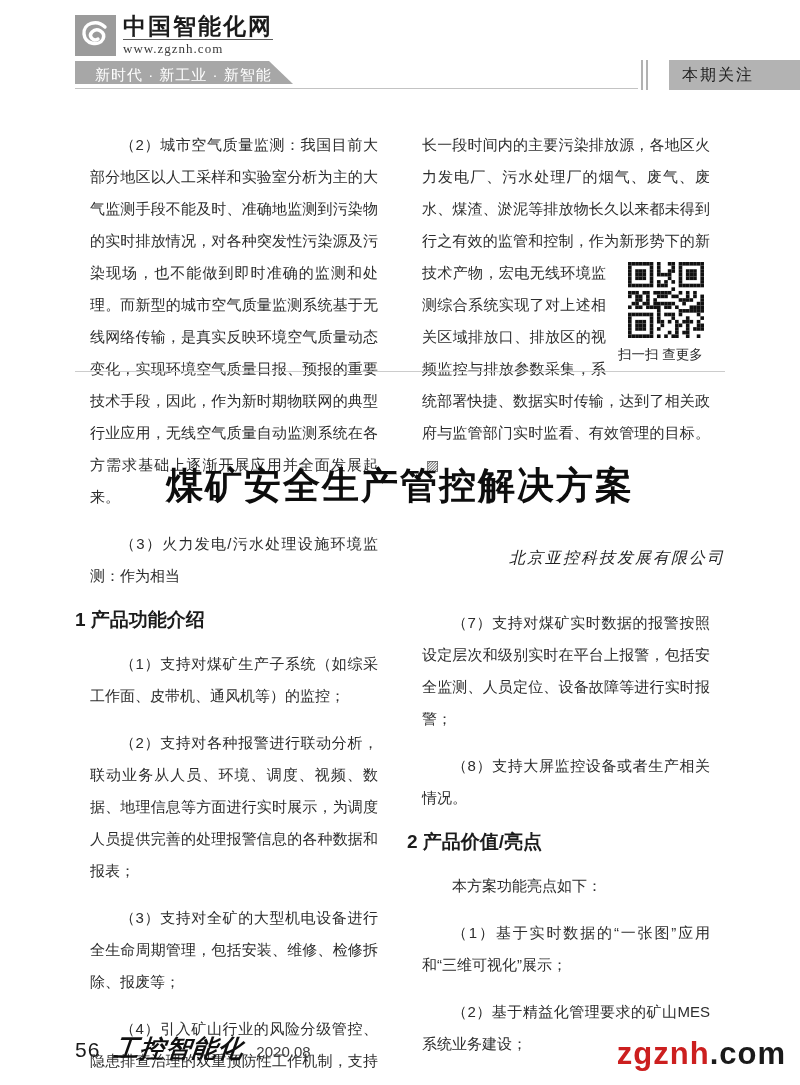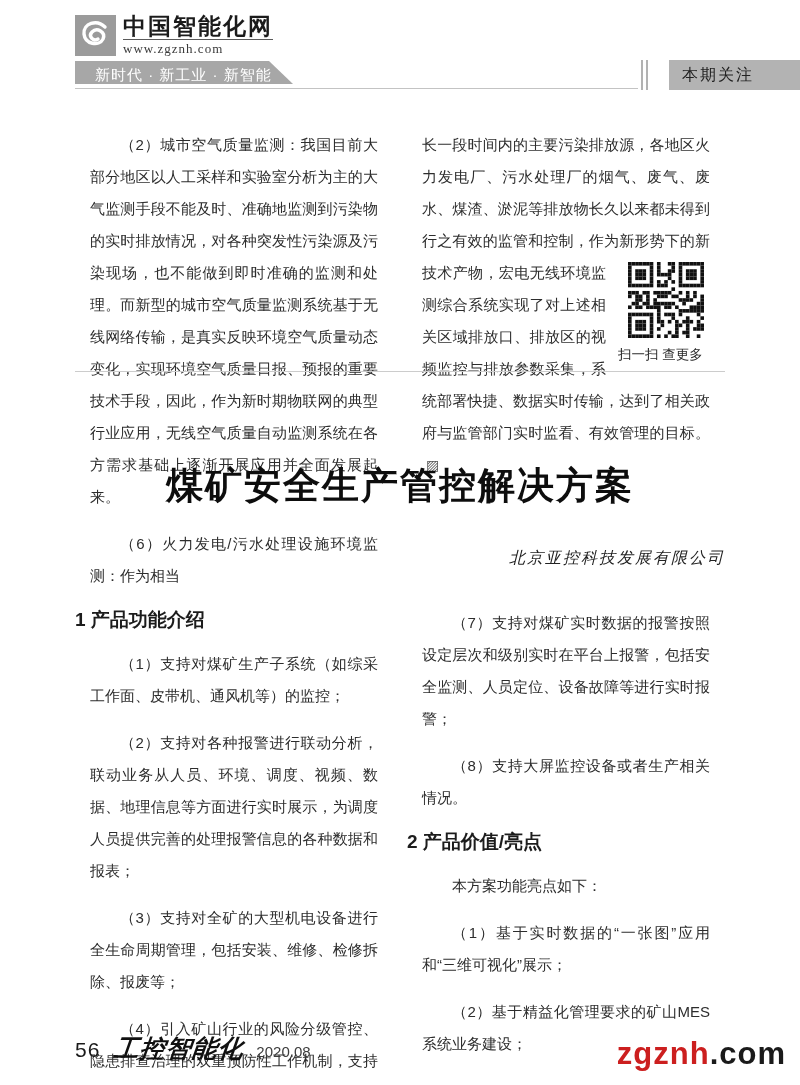--- a/index.html
+++ b/index.html
@@ -72,21 +72,21 @@
 
 <div class="banner">新时代 · 新工业 · 新智能</div>
 <div class="header-rule"></div>
 <div class="vbar vbar1"></div>
 <div class="vbar vbar2"></div>
 <div class="focus-box">本期关注</div>
 
 <div class="two-col top-section">
   <div class="col">
     <p class="para indent">（2）城市空气质量监测：我国目前大部分地区以人工采样和实验室分析为主的大气监测手段不能及时、准确地监测到污染物的实时排放情况，对各种突发性污染源及污染现场，也不能做到即时准确的监测和处理。而新型的城市空气质量监测系统基于无线网络传输，是真实反映环境空气质量动态变化，实现环境空气质量日报、预报的重要技术手段，因此，作为新时期物联网的典型行业应用，无线空气质量自动监测系统在各方需求基础上逐渐开展应用并全面发展起来。</p>
-    <p class="para indent">（6）火力发电/污水处理设施环境监测：作为相当</p>
+    <p class="para indent">（3）火力发电/污水处理设施环境监测：作为相当</p>
   </div>
   <div class="col">
     <p class="para"><span>长一段时间内的主要污染排放源，各地区火力发电厂、污水处理厂的烟气、废气、废水、煤渣、淤泥等排放物长久以来都未得到行之有效的监管和控制，作为新形势</span><span class="qr-float"><svg class="qr-svg" viewBox="0 0 84 84">
             <rect width="84" height="84" fill="#ffffff"></rect>
             <rect x="0" y="0" width="4" height="4" fill="#111111"></rect>
             <rect x="4" y="0" width="4" height="4" fill="#111111"></rect>
             <rect x="8" y="0" width="4" height="4" fill="#111111"></rect>
             <rect x="12" y="0" width="4" height="4" fill="#111111"></rect>
             <rect x="16" y="0" width="4" height="4" fill="#111111"></rect>
             <rect x="20" y="0" width="4" height="4" fill="#111111"></rect>

